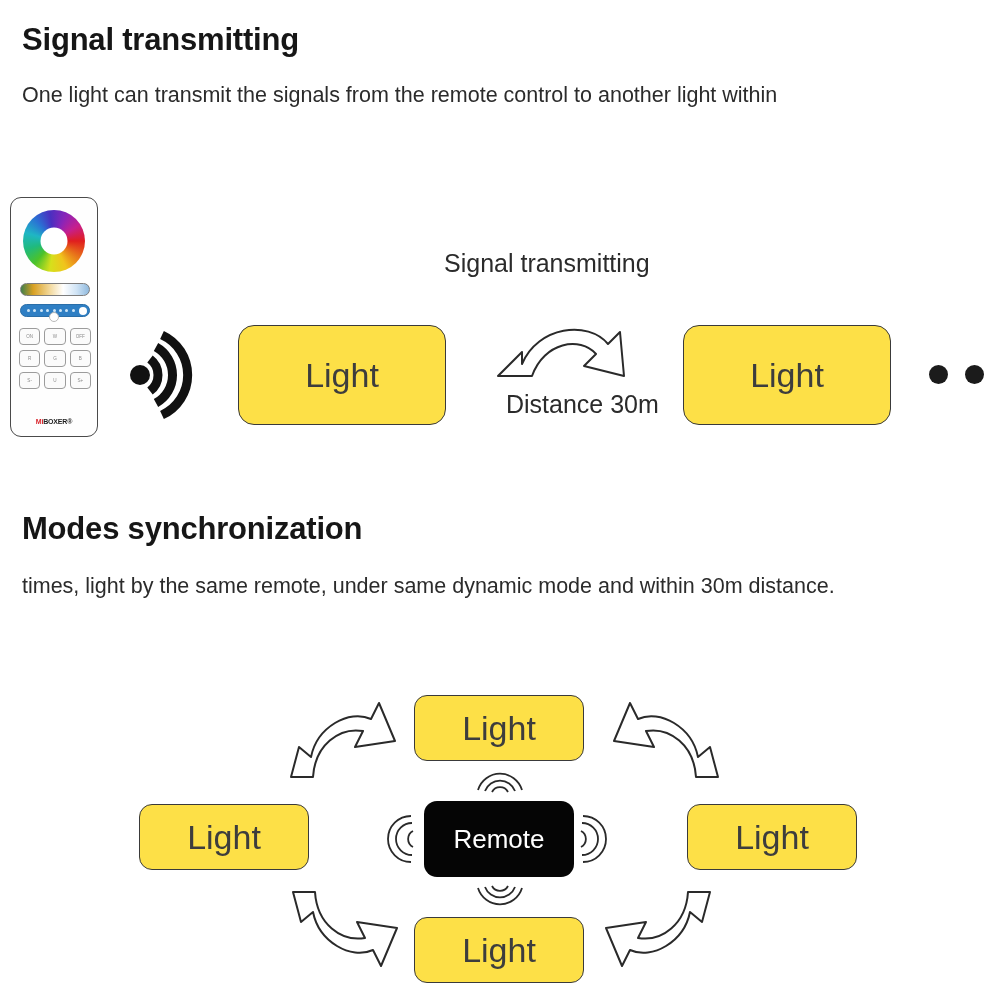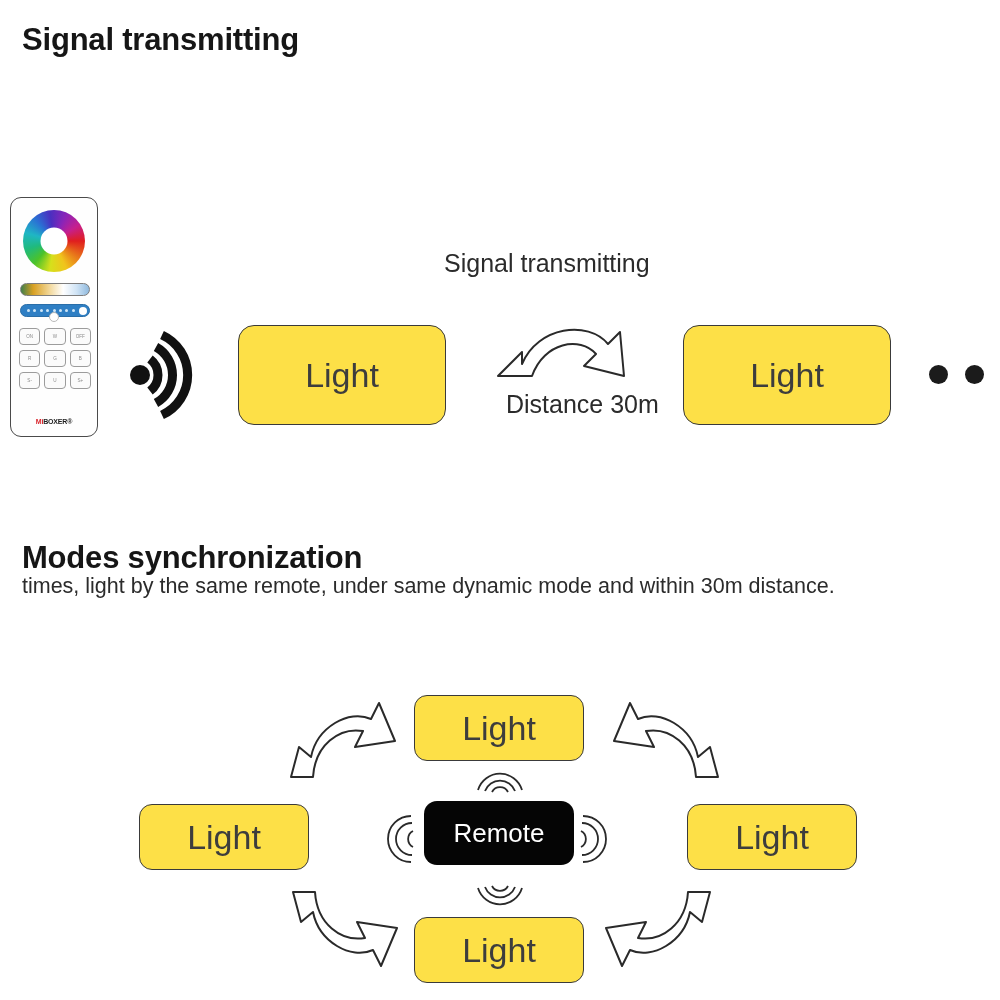--- a/index.html
+++ b/index.html
@@ -28,21 +28,21 @@
   .para {
     position: absolute;
     font-size: 21.5px;
     line-height: 40px;
     color: #2b2b2b;
     white-space: nowrap;
   }
 
   #title-1 { left: 22px; top: 22px; }
   #para-1  { left: 22px; top: 75px; }
-  #title-2 { left: 22px; top: 540px; }
+  #title-2 { left: 22px; top: 511px; }
   #para-2  { left: 22px; top: 566px; }
 
   
   .light-box {
     position: absolute;
     border: 1.6px solid #3a3a3a;
     border-radius: 14px;
     background: #fde047;
     display: flex;
     align-items: center;
@@ -61,21 +61,21 @@
   #light-left   { left: 139px; top: 804px; }
   #light-right  { left: 687px; top: 804px; }
   #light-bottom { left: 414px; top: 917px; }
 
   
   #remote-box {
     position: absolute;
     left: 424px;
     top: 801px;
     width: 150px;
-    height: 64px;
+    height: 76px;
     background: #050505;
     border-radius: 13px;
     display: flex;
     align-items: center;
     justify-content: center;
     color: #ffffff;
     font-size: 26px;
   }
 
   
@@ -240,20 +240,21 @@
     color: #1d1d1d;
   }
   #brand b { color: #d8232a; }
 </style>
 </head>
 <body>
 
 <div class="section-title" id="title-1">Signal transmitting</div>
 
 <div class="para" id="para-1">
+  <div>One light can transmit the signals from the remote control to another light within</div>
 </div>
 
 <div id="remote-device">
   <div id="color-wheel"></div>
   <div id="wheel-center-dot"></div>
   <div id="cct-slider"></div>
   <div id="bright-slider">
     <i></i>
     <i></i>
     <i></i>

